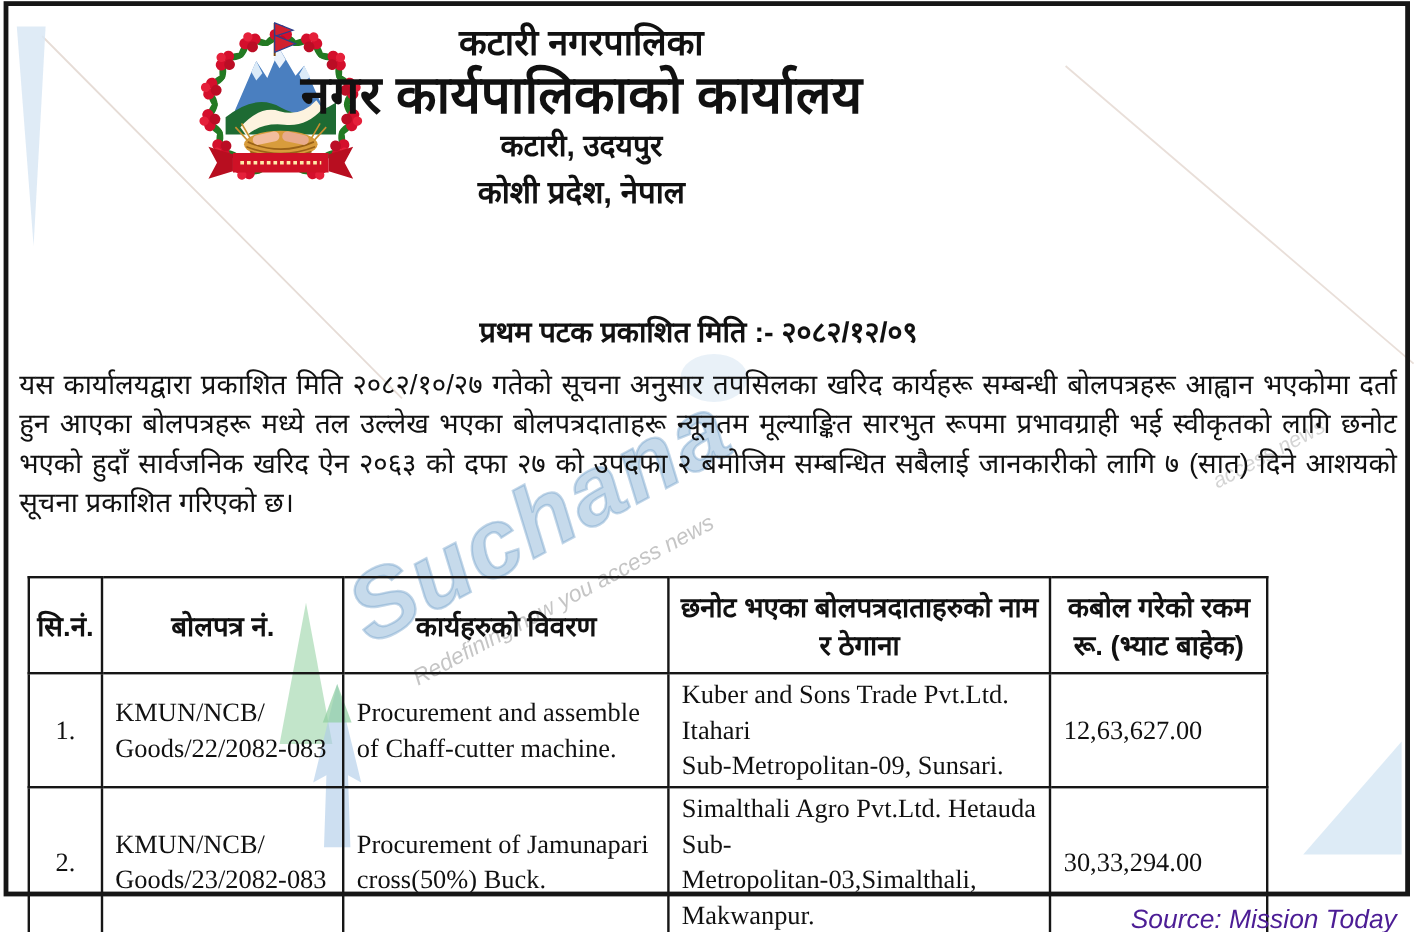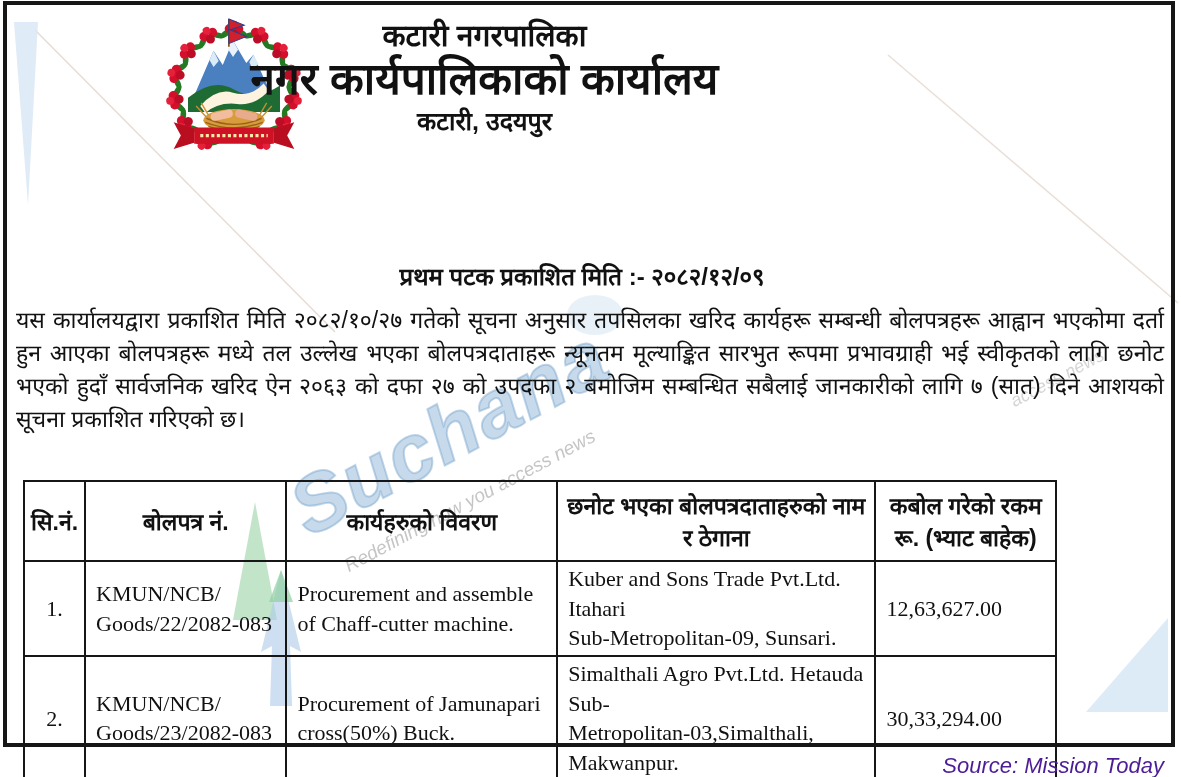--- a/index.html
+++ b/index.html
@@ -145,20 +145,21 @@
       <polygon points="36,110 16,104 23,117 16,130 36,124" fill="#b80e20"></polygon>
       <polygon points="114,110 134,104 127,117 134,130 114,124" fill="#b80e20"></polygon>
       <path d="M36,109 L114,109 L114,125 L36,125 Z" fill="#cf1126"></path>
       <path d="M42,117 H108" stroke="#ffe9a8" stroke-width="3" stroke-dasharray="3 2.4"></path>
     </g>
   </svg>
 
   <div class="hline h1">कटारी नगरपालिका</div>
   <div class="hline h2">नगर कार्यपालिकाको कार्यालय</div>
   <div class="hline h3">कटारी, उदयपुर</div>
+  <div class="hline h4">कोशी प्रदेश, नेपाल</div>
 
 
   <div class="pubdate">प्रथम पटक प्रकाशित मिति :- २०८२/१२/०९</div>
 
   <div class="para">यस कार्यालयद्वारा प्रकाशित मिति २०८२/१०/२७ गतेको सूचना अनुसार तपसिलका खरिद कार्यहरू सम्बन्धी बोलपत्रहरू आह्वान भएकोमा दर्ता हुन आएका बोलपत्रहरू मध्ये तल उल्लेख भएका बोलपत्रदाताहरू न्यूनतम मूल्याङ्कित सारभुत रूपमा प्रभावग्राही भई स्वीकृतको लागि छनोट भएको हुदाँ सार्वजनिक खरिद ऐन २०६३ को दफा २७ को उपदफा २ बमोजिम सम्बन्धित सबैलाई जानकारीको लागि ७ (सात) दिने आशयको सूचना प्रकाशित गरिएको छ।</div>
 
 
   <table class="notice">
     <colgroup>
       <col style="width:59px">

